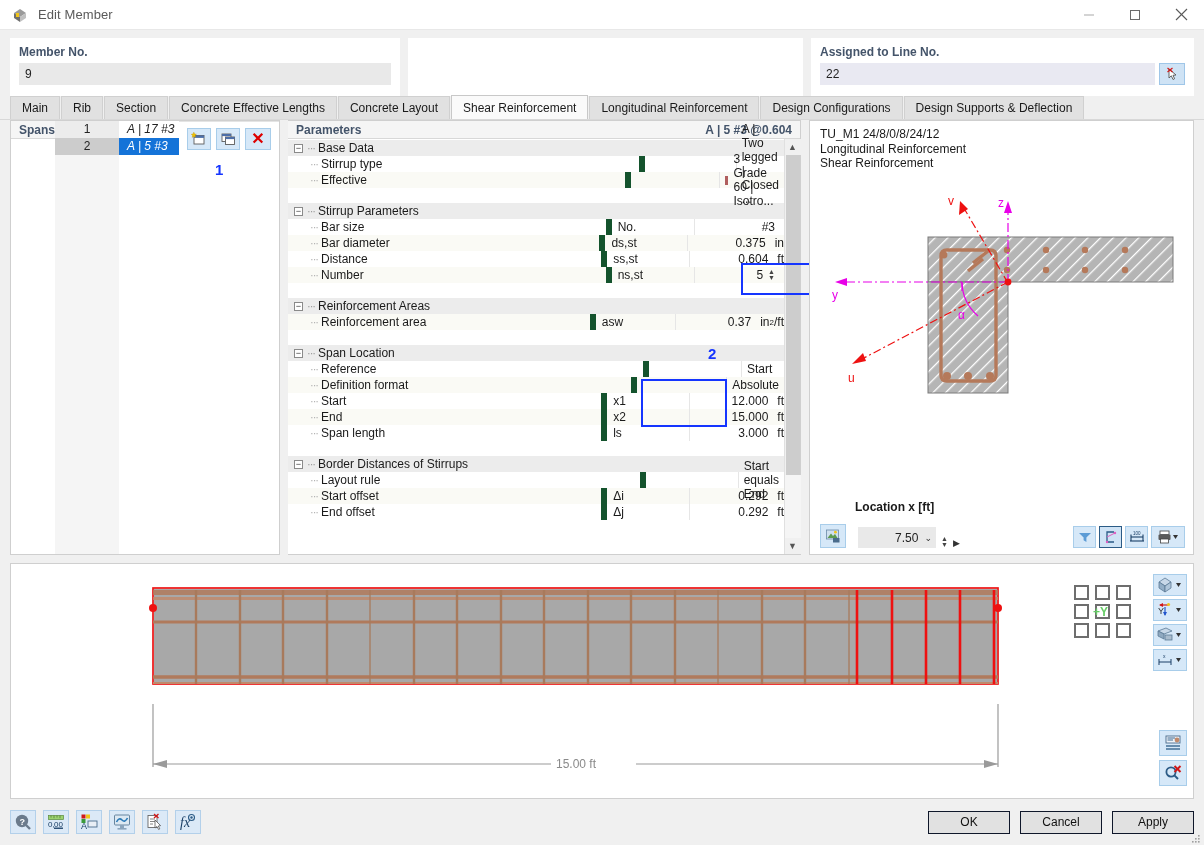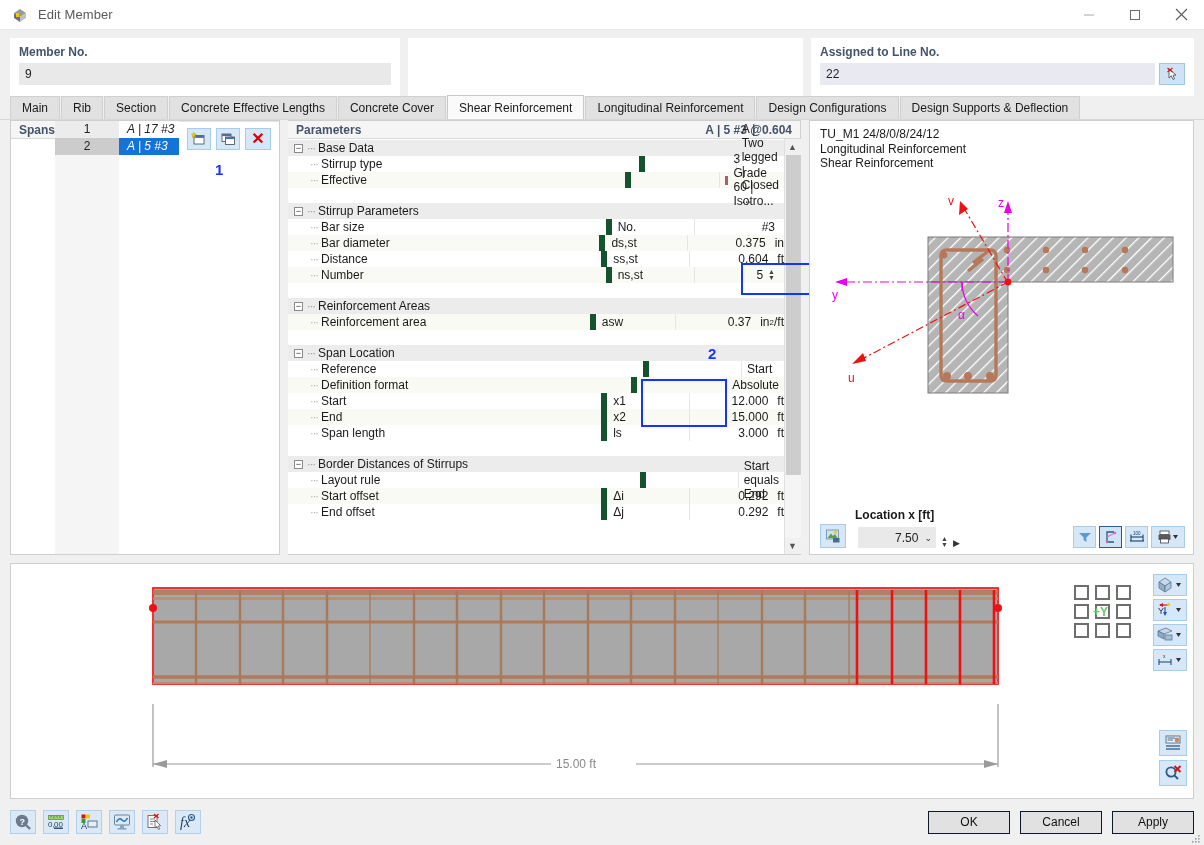--- a/index.html
+++ b/index.html
@@ -164,21 +164,21 @@
   .sb-thumb { width: 14px; background: #cdcdcd; flex: none; }
   .sb-track { flex: 1; width: 16px; background: #f5f5f5; }
   
   .secview {
     width: 385px; flex: none; background: #fff; border: 1px solid #cfcfcf;
     margin-left: 8px; display: flex; flex-direction: column; position: relative;
   }
   .sec-caption { padding: 6px 0 0 10px; font-size: 12px; color: #1a1a1a; line-height: 14.5px; }
   .sec-canvas { flex: 1; position: relative; }
   .sec-foot { height: 48px; flex: none; display: flex; align-items: flex-end; padding: 0 8px 6px 8px; }
-  .loc-label { position: absolute; left: 45px; bottom: 32px; font-size: 12px; color: #1a1a1a; font-weight: bold; }
+  .loc-label { position: absolute; left: 45px; bottom: 40px; font-size: 12px; color: #1a1a1a; font-weight: bold; }
   .combo {
     width: 78px; height: 21px; background: #e9e9e9; display: flex; align-items: center;
     justify-content: flex-end; padding-right: 4px; font-size: 12px; color: #222;
   }
   .ibtn {
     width: 23px; height: 22px; background: #d6e8f8; border: 1px solid #a8cdea;
     display: flex; align-items: center; justify-content: center; margin-left: 3px;
   }
   .ibtn.sel { border: 1px solid #2b5b86; background: #cfe3f5; }
   .ibtn.wide { width: 34px; }
@@ -263,21 +263,21 @@
         </span>
       </div>
     </div>
   </div>
 
   <div class="tabbar">
     <div class="tab">Main</div>
     <div class="tab">Rib</div>
     <div class="tab">Section</div>
     <div class="tab">Concrete Effective Lengths</div>
-    <div class="tab">Concrete Cover</div>
+    <div class="tab">Concrete Layout</div>
     <div class="tab active">Shear Reinforcement</div>
     <div class="tab">Longitudinal Reinforcement</div>
     <div class="tab">Design Configurations</div>
     <div class="tab">Design Supports &amp; Deflection</div>
   </div>
 
   <div class="body">
 
     <div class="spans">
       <div class="spans-head">Spans</div>

